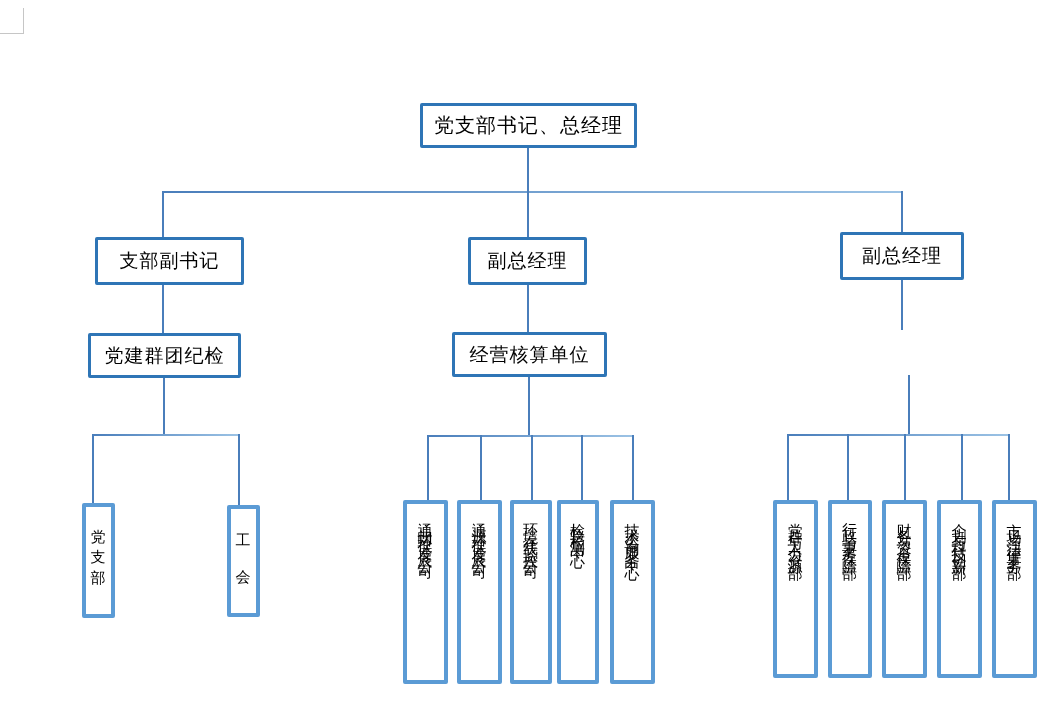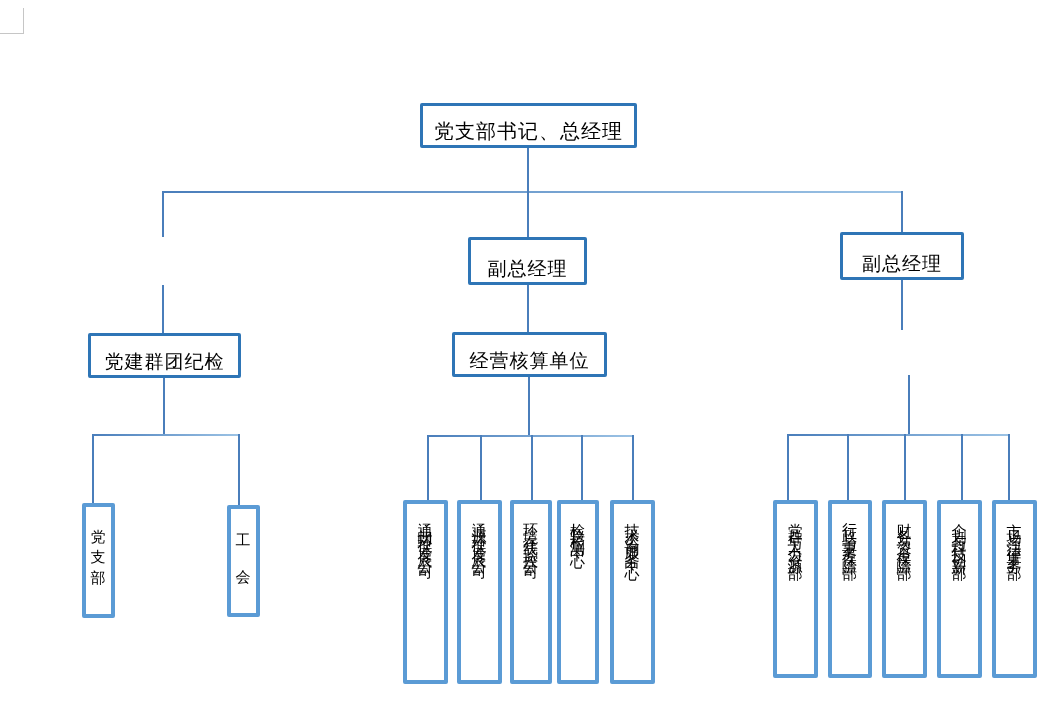--- a/index.html
+++ b/index.html
@@ -7,21 +7,21 @@
     position:relative; width:1058px; height:702px;
     background:#fff; overflow:hidden;
     font-family:"Liberation Sans", sans-serif;
     color:#000;
   }
   
   .hbox {
     position:absolute; box-sizing:border-box;
     border:3px solid var(--border-dark,#2e75b6);
     border-radius:2px; background:#fff;
-    display:flex; align-items:flex-end; justify-content:center;
+    display:flex; align-items:center; justify-content:center;
     font-size:19px; letter-spacing:1px; white-space:nowrap;
   }
   .hbox.root { font-size:20px; }
   
   .leaf {
     position:absolute; box-sizing:border-box;
     border:4px solid var(--border-light,#5b9bd5);
     border-radius:2px; background:#fff;
     display:flex; justify-content:center;
   }
@@ -57,20 +57,23 @@
   <div class="hbox root" style="left:420px;top:103px;width:217px;height:45px;">
     <span>党支部书记、总经理</span>
   </div>
 
   <div class="vline" style="left:527px;top:148px;height:43px;"></div>
   <div class="hline" style="left:163px;top:191px;width:740px;"></div>
   <div class="vline" style="left:162px;top:191px;height:46px;"></div>
   <div class="vline" style="left:527px;top:191px;height:46px;"></div>
   <div class="vline" style="left:901px;top:191px;height:41px;"></div>
 
+  <div class="hbox" style="left:95px;top:237px;width:149px;height:48px;">
+    <span>支部副书记</span>
+  </div>
   <div class="hbox" style="left:468px;top:237px;width:119px;height:48px;">
     <span>副总经理</span>
   </div>
   <div class="hbox" style="left:840px;top:232px;width:124px;height:48px;">
     <span>副总经理</span>
   </div>
 
   <div class="vline" style="left:162px;top:285px;height:48px;"></div>
   <div class="vline" style="left:527px;top:285px;height:47px;"></div>
   <div class="vline" style="left:901px;top:280px;height:50px;"></div>

